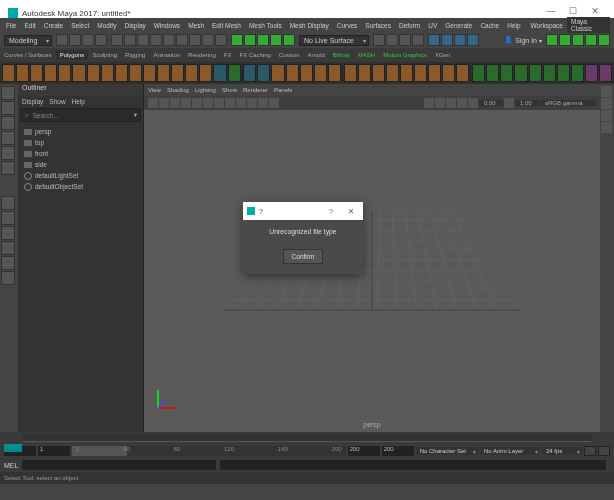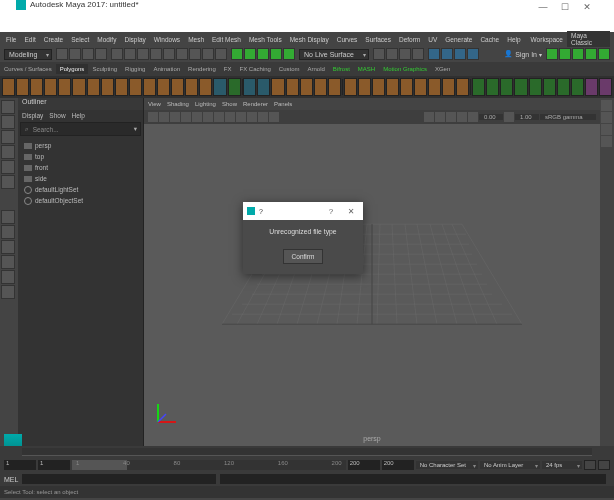--- a/index.html
+++ b/index.html
@@ -1,17 +1,17 @@
 <!DOCTYPE html>
 <html><head>
 <meta charset="utf-8">
 <style>
   * { box-sizing: border-box; margin: 0; padding: 0; font-family: "Segoe UI", Arial, sans-serif; user-select: none; }
   body { width: 614px; height: 500px; background: #444; overflow: hidden; font-size: 7px; color: #ccc; position: relative; }
-  .titlebar { height: 32px; background: #fff; display: flex; align-items: flex-start; padding: 0 16px; color: #333; }
+  .titlebar { height: 18px; background: #fff; display: flex; align-items: flex-end; padding: 0 8px; color: #333; }
   .titlebar .logo { width: 10px; height: 10px; background: #0aa; margin-right: 4px; }
   .titlebar .title { flex: 1; font-size: 8px; color: #333; }
   .titlebar .win-btn { width: 22px; height: 14px; display: flex; align-items: center; justify-content: center; color: #666; font-size: 9px; }
   .menubar { height: 14px; background: #444; display: flex; align-items: center; padding: 0 4px; gap: 4px; font-size: 6.5px; color: #ccc; }
   .menubar .mi { padding: 0 2px; white-space: nowrap; }
   .menubar .spacer { flex: 1; }
   .statusline { height: 16px; background: #444; display: flex; align-items: center; padding: 0 4px; gap: 4px; }
   .statusline .dd { background: #333; border: 1px solid #222; padding: 1px 8px 1px 4px; font-size: 7px; min-width: 48px; position: relative; }
   .statusline .dd::after { content: "▾"; position: absolute; right: 2px; font-size: 6px; color: #aaa; }
   .ico-row { display: flex; gap: 1px; }

